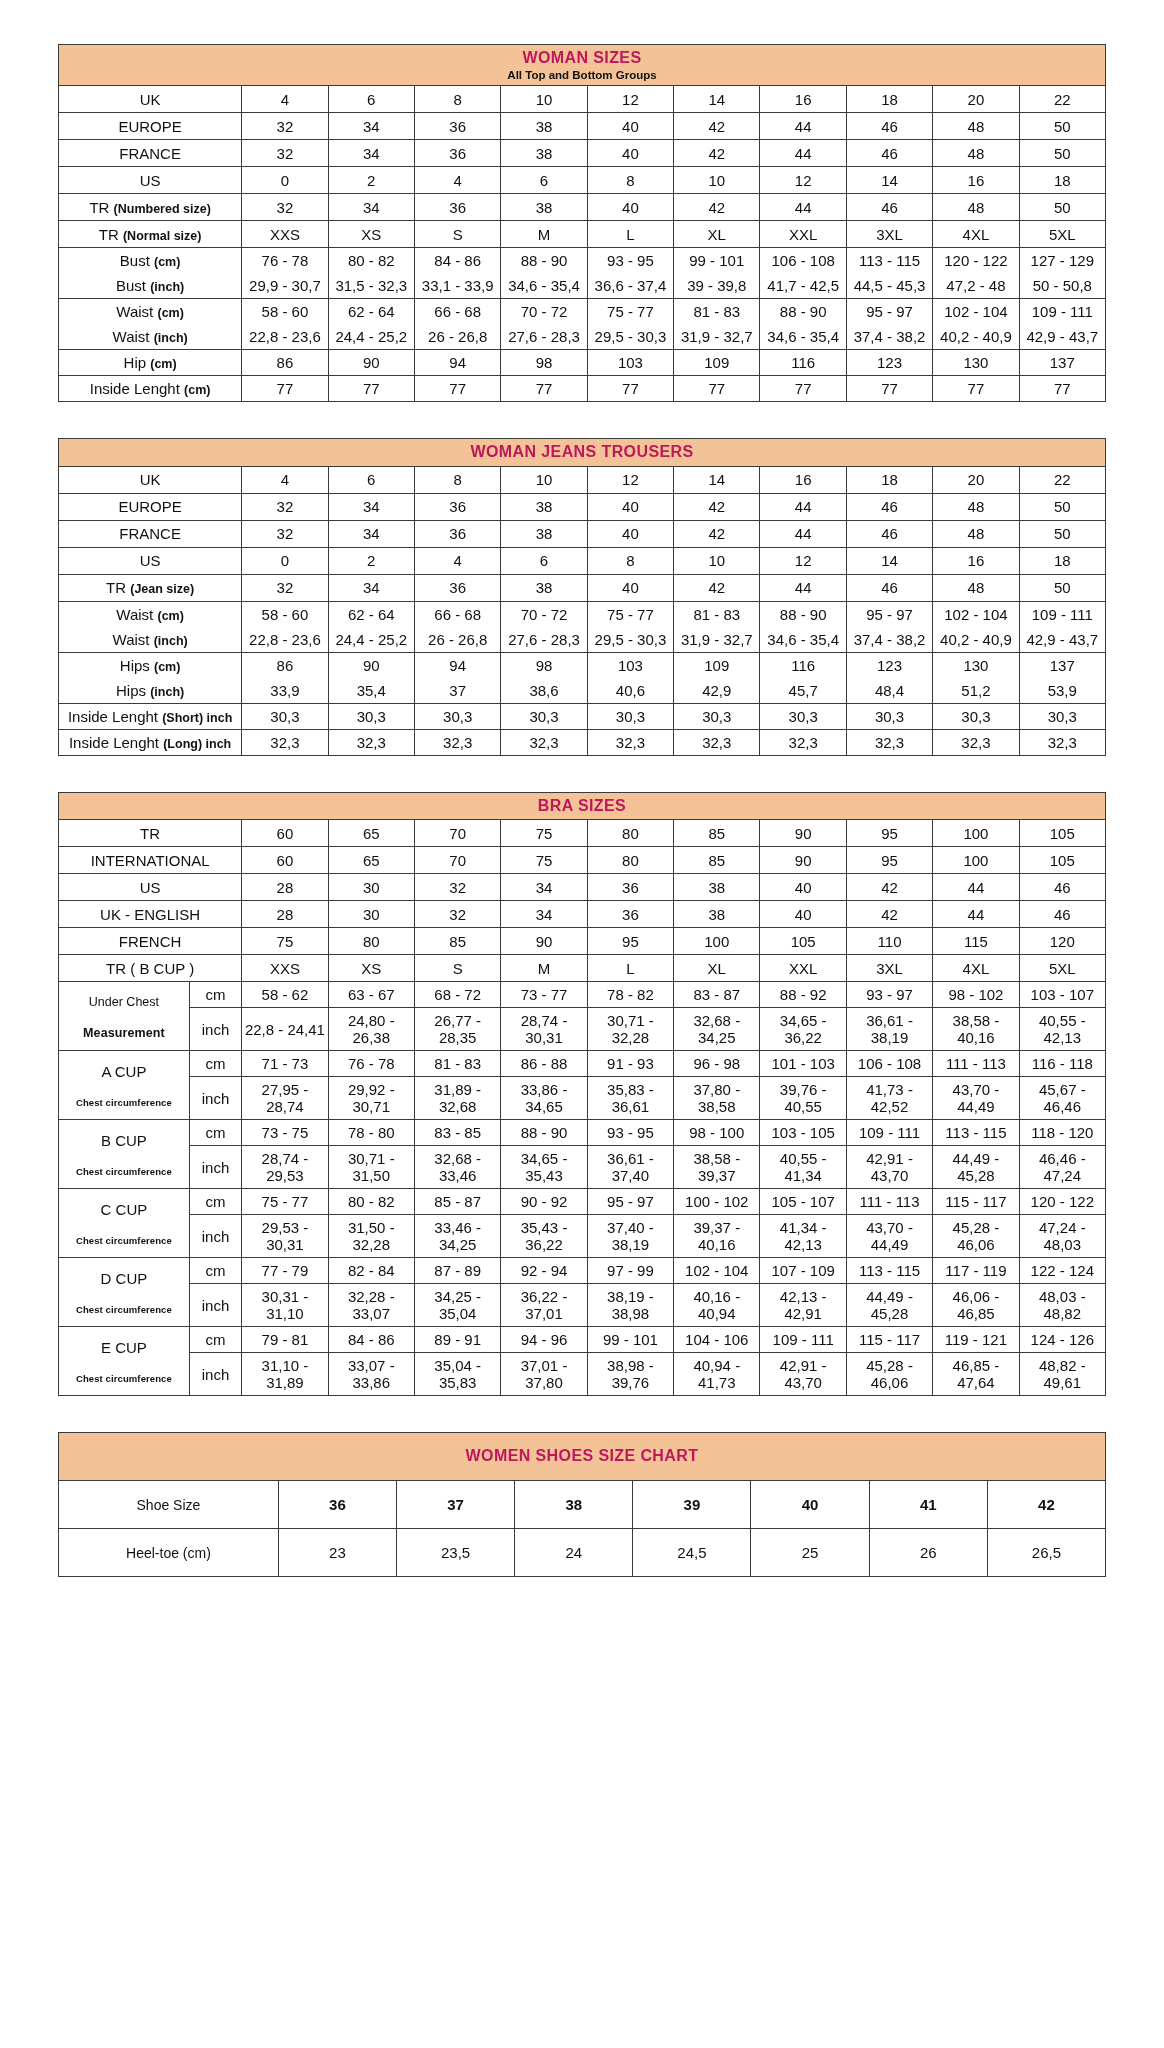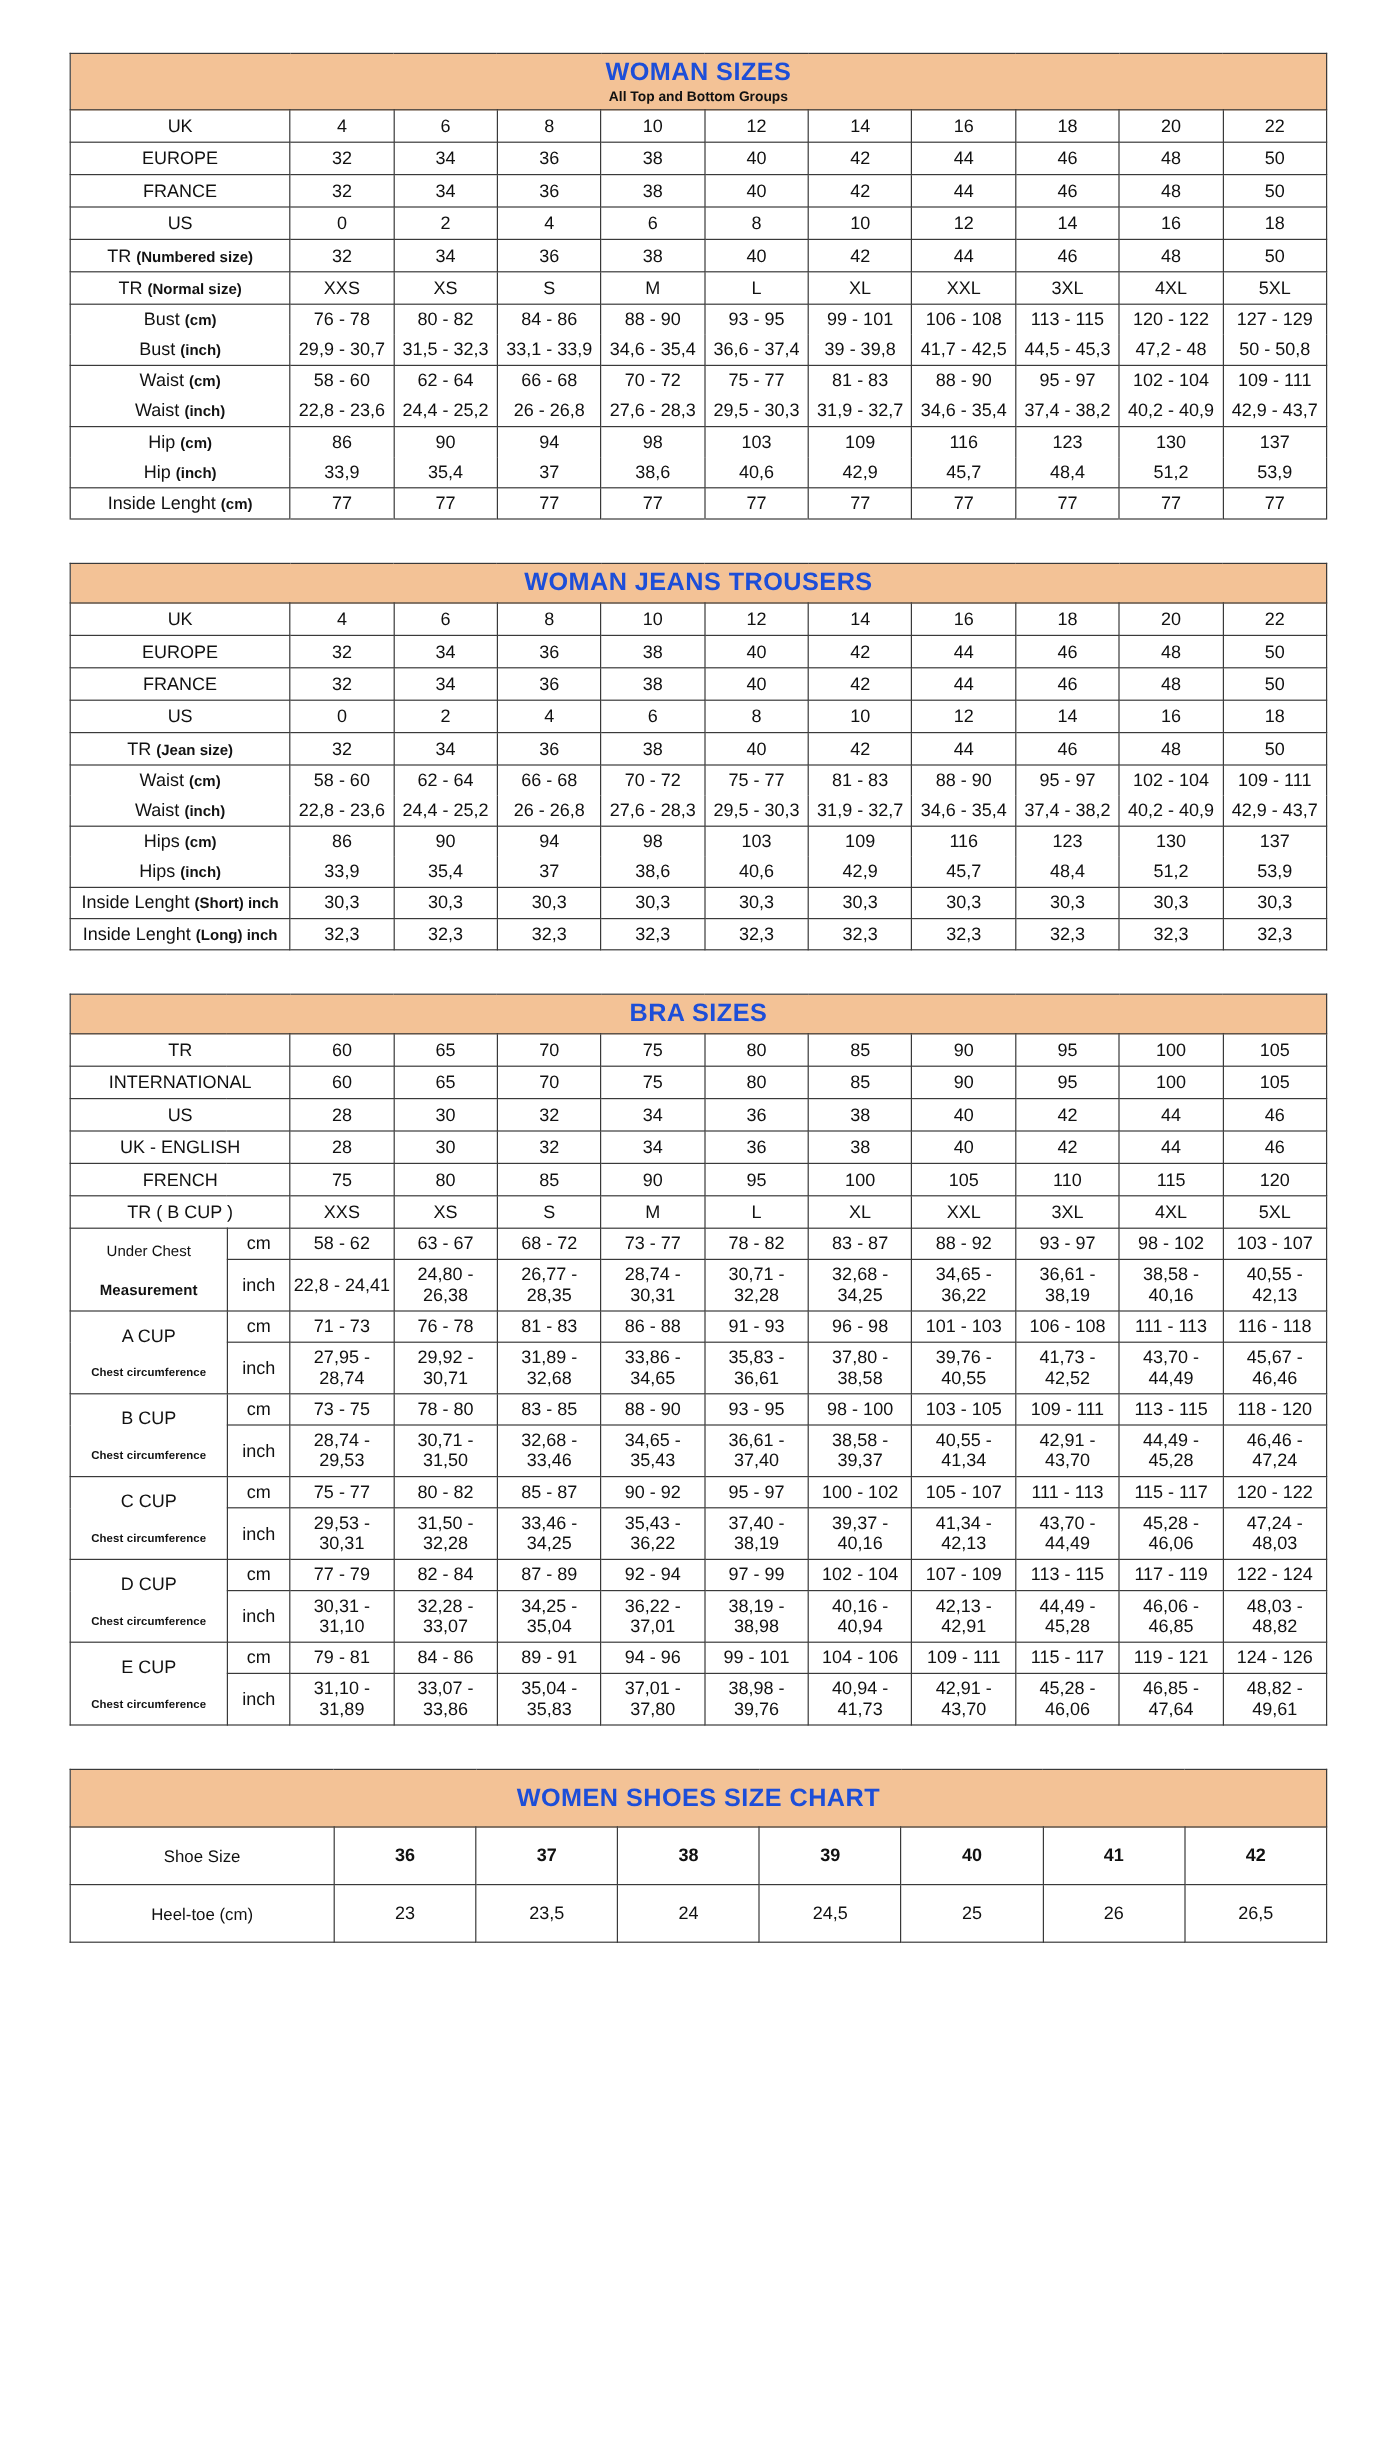--- a/index.html
+++ b/index.html
@@ -34,24 +34,24 @@
     color: #111;
     padding: 4px 2px;
     font-weight: normal;
   }
   .title-cell {
     background: #f3c296;
     text-align: center;
     padding: 10px 4px 9px 4px;
   }
   .title-main {
-    font-size: 21px;
+    font-size: 16px;
     font-weight: bold;
     letter-spacing: .4px;
-    color: #1d4ed8;
+    color: #be185d;
     line-height: 1.15;
   }
   .title-sub {
     font-size: 11.5px;
     font-weight: bold;
     color: #111;
     margin-top: 2px;
   }
   td.lbl {
     text-align: left;
@@ -250,33 +250,20 @@
         <td>90</td>
         <td>94</td>
         <td>98</td>
         <td>103</td>
         <td>109</td>
         <td>116</td>
         <td>123</td>
         <td>130</td>
         <td>137</td>
       </tr>
-      <tr class="nt">
-        <td class="lbl"><span>Hip</span> <span class="small">(inch)</span></td>
-        <td>33,9</td>
-        <td>35,4</td>
-        <td>37</td>
-        <td>38,6</td>
-        <td>40,6</td>
-        <td>42,9</td>
-        <td>45,7</td>
-        <td>48,4</td>
-        <td>51,2</td>
-        <td>53,9</td>
-      </tr>
 
       <tr class="nb">
         <td class="lbl"><span>Inside Lenght</span> <span class="small">(cm)</span></td>
         <td>77</td>
         <td>77</td>
         <td>77</td>
         <td>77</td>
         <td>77</td>
         <td>77</td>
         <td>77</td>

